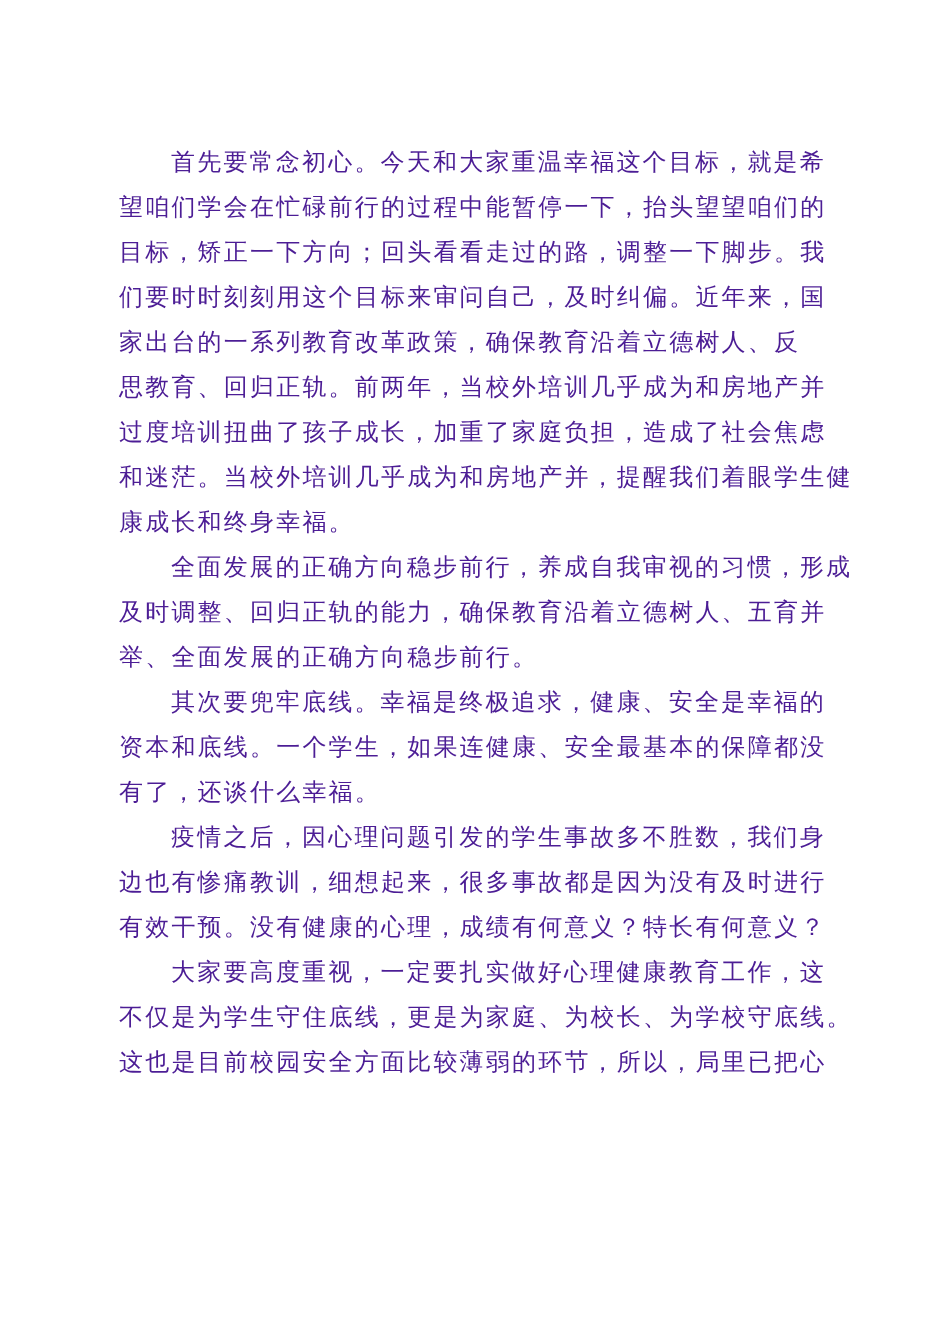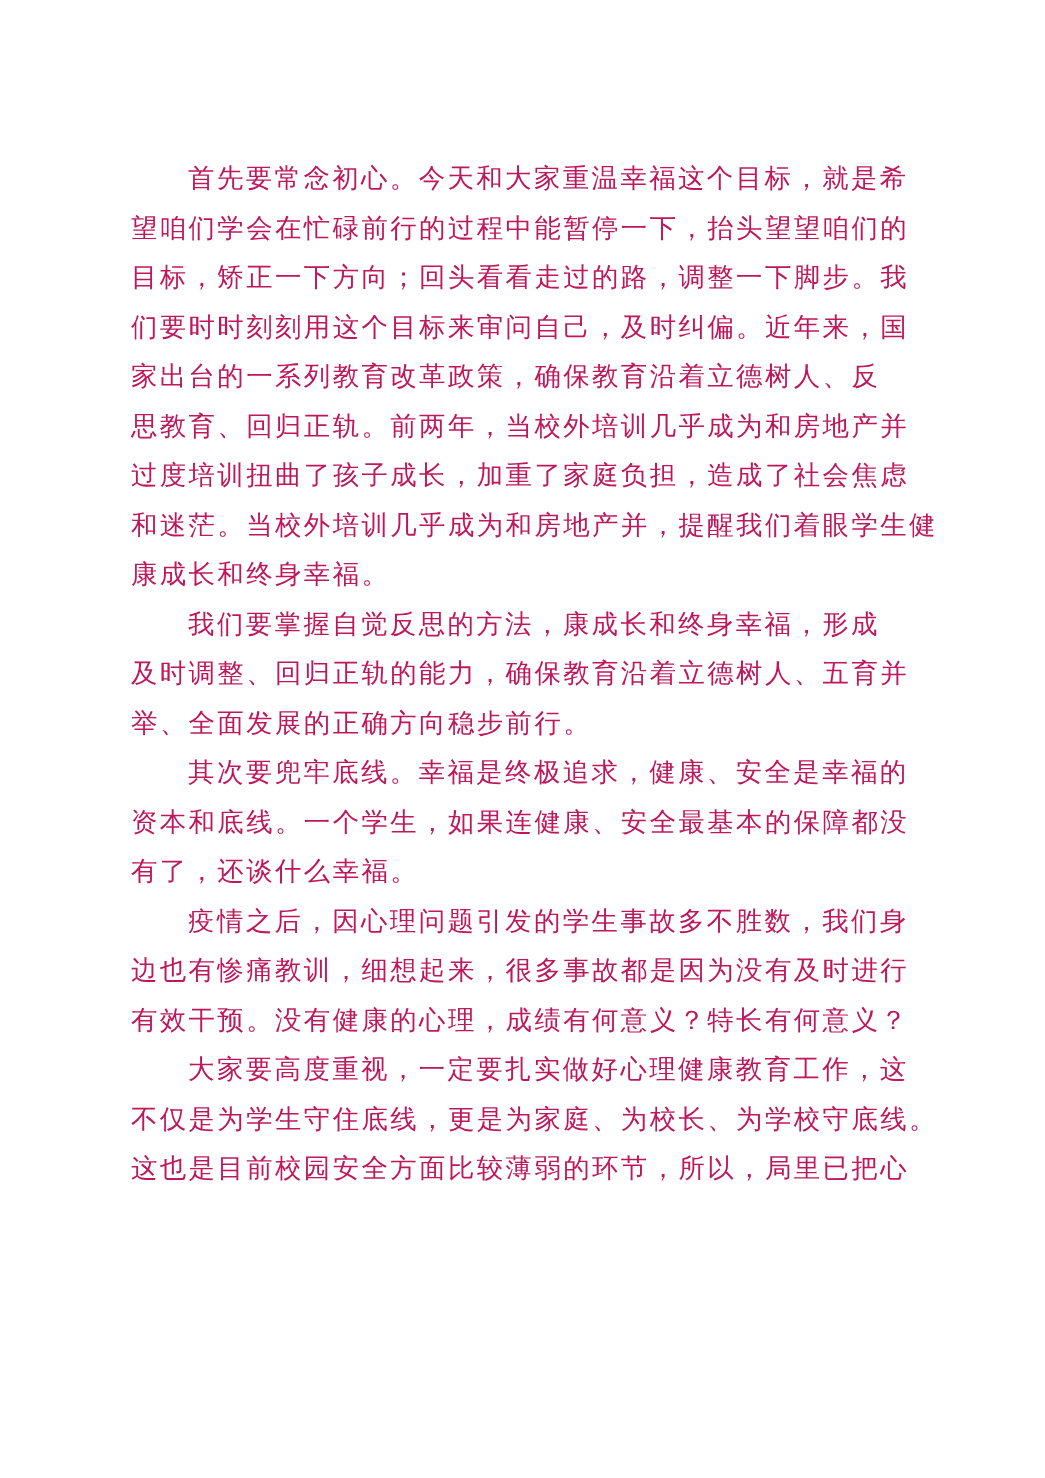--- a/index.html
+++ b/index.html
@@ -3,21 +3,21 @@
 <meta charset="utf-8">
 <style>
   html, body { margin: 0; padding: 0; background: #ffffff; }
   body { width: 950px; height: 1344px; position: relative; overflow: hidden; }
   .page {
     position: absolute; left: 0; top: 0; width: 950px; height: 1344px; background: #ffffff;
   }
   .text-block {
     position: absolute; left: 119px; top: 147px; width: 720px;
     font-family: "DejaVu Serif", "Liberation Serif", serif;
-    font-size: 24px; color: #be185d;
+    font-size: 24px; color: #4c1d95;
   }
   .line {
     height: 45px; line-height: 30px; white-space: nowrap;
     letter-spacing: 2.2px;
   }
   .indent { padding-left: 52px; }
 </style>
 </head>
 <body>
 
@@ -30,21 +30,21 @@
       <div class="line">目标，矫正一下方向；回头看看走过的路，调整一下脚步。我</div>
       <div class="line">们要时时刻刻用这个目标来审问自己，及时纠偏。近年来，国</div>
       <div class="line">家出台的一系列教育改革政策，确保教育沿着立德树人、反</div>
       <div class="line">思教育、回归正轨。前两年，当校外培训几乎成为和房地产并</div>
       <div class="line">过度培训扭曲了孩子成长，加重了家庭负担，造成了社会焦虑</div>
       <div class="line">和迷茫。当校外培训几乎成为和房地产并，提醒我们着眼学生健</div>
       <div class="line">康成长和终身幸福。</div>
     </div>
 
     <div>
-      <div class="line indent">我们要掌握自觉反思的方法，康成长和终身幸福，形成</div>
+      <div class="line indent">全面发展的正确方向稳步前行，养成自我审视的习惯，形成</div>
       <div class="line">及时调整、回归正轨的能力，确保教育沿着立德树人、五育并</div>
       <div class="line">举、全面发展的正确方向稳步前行。</div>
     </div>
 
     <div>
       <div class="line indent">其次要兜牢底线。幸福是终极追求，健康、安全是幸福的</div>
       <div class="line">资本和底线。一个学生，如果连健康、安全最基本的保障都没</div>
       <div class="line">有了，还谈什么幸福。</div>
     </div>
 

